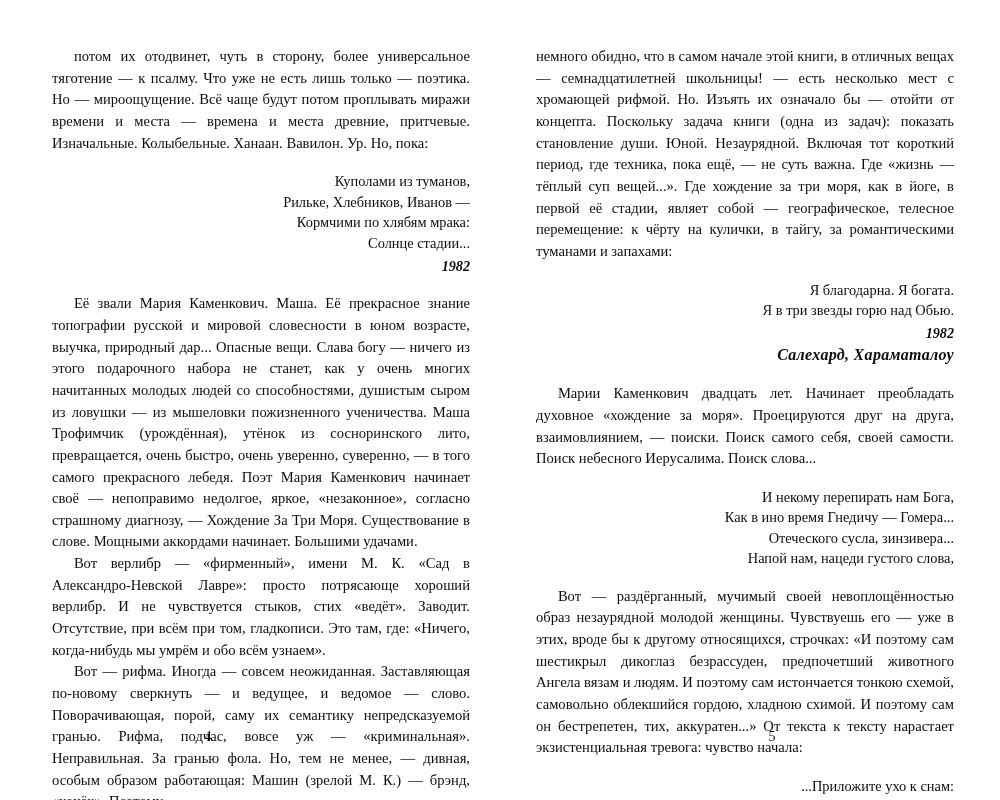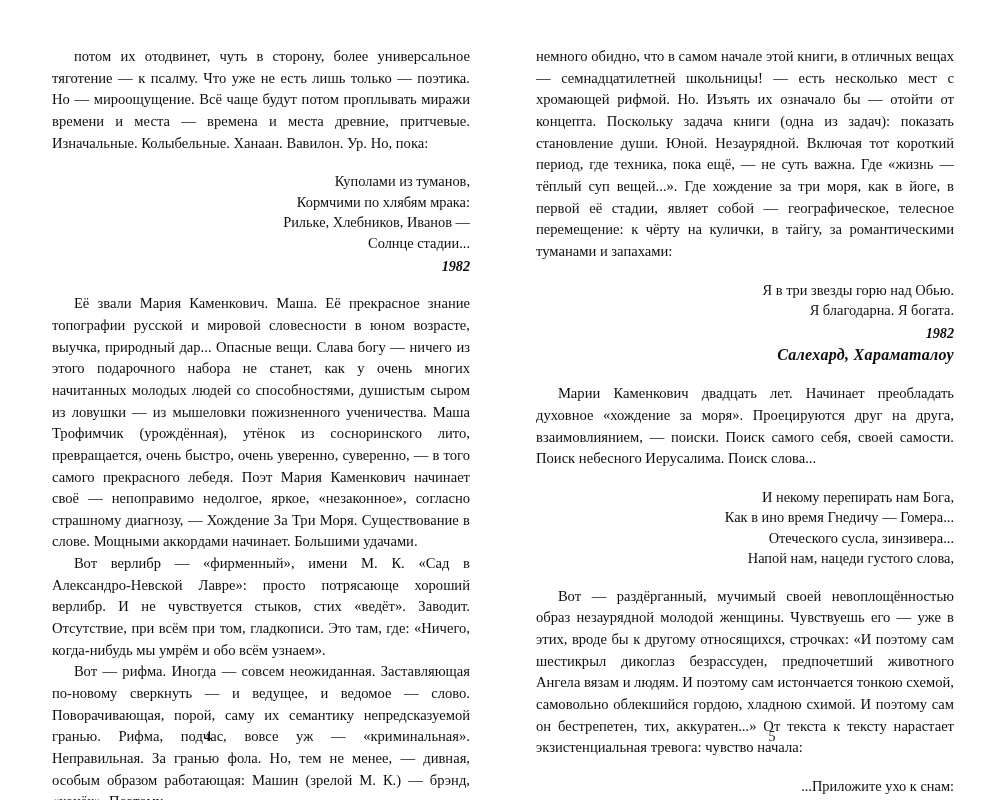--- a/index.html
+++ b/index.html
@@ -101,44 +101,44 @@
 
 <div class="spread">
 
   <div class="page page-left">
     <div class="textcol">
 
       <p class="para">потом их отодвинет, чуть в сторону, более универсальное тяготение — к псалму. Что уже не есть лишь только — поэтика. Но — мироощущение. Всё чаще будут потом проплывать миражи времени и места — времена и места древние, притчевые. Изначальные. Колыбельные. Ханаан. Вавилон. Ур. Но, пока:</p>
 
       <div class="verse">
         <div class="line">Куполами из туманов,</div>
+        <div class="line">Рильке, Хлебников, Иванов —</div>
         <div class="line">Кормчими по хлябям мрака:</div>
-        <div class="line">Рильке, Хлебников, Иванов —</div>
         <div class="line">Солнце стадии...</div>
         <div class="date">1982</div>
       </div>
 
       <p class="para">Её звали Мария Каменкович. Маша. Её прекрасное знание топографии русской и мировой словесности в юном возрасте, выучка, природный дар... Опасные вещи. Слава богу — ничего из этого подарочного набора не станет, как у очень многих начитанных молодых людей со способностями, душистым сыром из ловушки — из мышеловки пожизненного ученичества. Маша Трофимчик (урождённая), утёнок из сосноринского лито, превращается, очень быстро, очень уверенно, суверенно, — в того самого прекрасного лебедя. Поэт Мария Каменкович начинает своё — непоправимо недолгое, яркое, «незаконное», согласно страшному диагнозу, — Хождение За Три Моря. Существование в слове. Мощными аккордами начинает. Большими удачами.</p>
 
       <p class="para">Вот верлибр — «фирменный», имени М. К. «Сад в Александро-Невской Лавре»: просто потрясающе хороший верлибр. И не чувствуется стыков, стих «ведёт». Заводит. Отсутствие, при всём при том, гладкописи. Это там, где: «Ничего, когда-нибудь мы умрём и обо всём узнаем».</p>
 
       <p class="para">Вот — рифма. Иногда — совсем неожиданная. Заставляющая по-новому сверкнуть — и ведущее, и ведомое — слово. Поворачивающая, порой, саму их семантику непредсказуемой гранью. Рифма, подчас, вовсе уж — «криминальная». Неправильная. За гранью фола. Но, тем не менее, — дивная, особым образом работающая: Машин (зрелой М. К.) — брэнд, «конёк». Поэтому</p>
 
     </div>
     <div class="folio">4</div>
   </div>
 
   <div class="page page-right">
     <div class="textcol">
 
       <p class="para noindent">немного обидно, что в самом начале этой книги, в отличных вещах — семнадцатилетней школьницы! — есть несколько мест с хромающей рифмой. Но. Изъять их означало бы — отойти от концепта. Поскольку задача книги (одна из задач): показать становление души. Юной. Незаурядной. Включая тот короткий период, где техника, пока ещё, — не суть важна. Где «жизнь — тёплый суп вещей...». Где хождение за три моря, как в йоге, в первой её стадии, являет собой — географическое, телесное перемещение: к чёрту на кулички, в тайгу, за романтическими туманами и запахами:</p>
 
       <div class="verse v-right-1">
+        <div class="line">Я благодарна. Я богата.</div>
         <div class="line">Я в три звезды горю над Обью.</div>
-        <div class="line">Я благодарна. Я богата.</div>
         <div class="date">1982</div>
         <div class="place">Салехард, Хараматалоу</div>
       </div>
 
       <p class="para">Марии Каменкович двадцать лет. Начинает преобладать духовное «хождение за моря». Проецируются друг на друга, взаимовлиянием, — поиски. Поиск самого себя, своей самости. Поиск небесного Иерусалима. Поиск слова...</p>
 
       <div class="verse v-right-2">
         <div class="line">И некому перепирать нам Бога,</div>
         <div class="line">Как в ино время Гнедичу — Гомера...</div>
         <div class="line">Отеческого сусла, зинзивера...</div>

